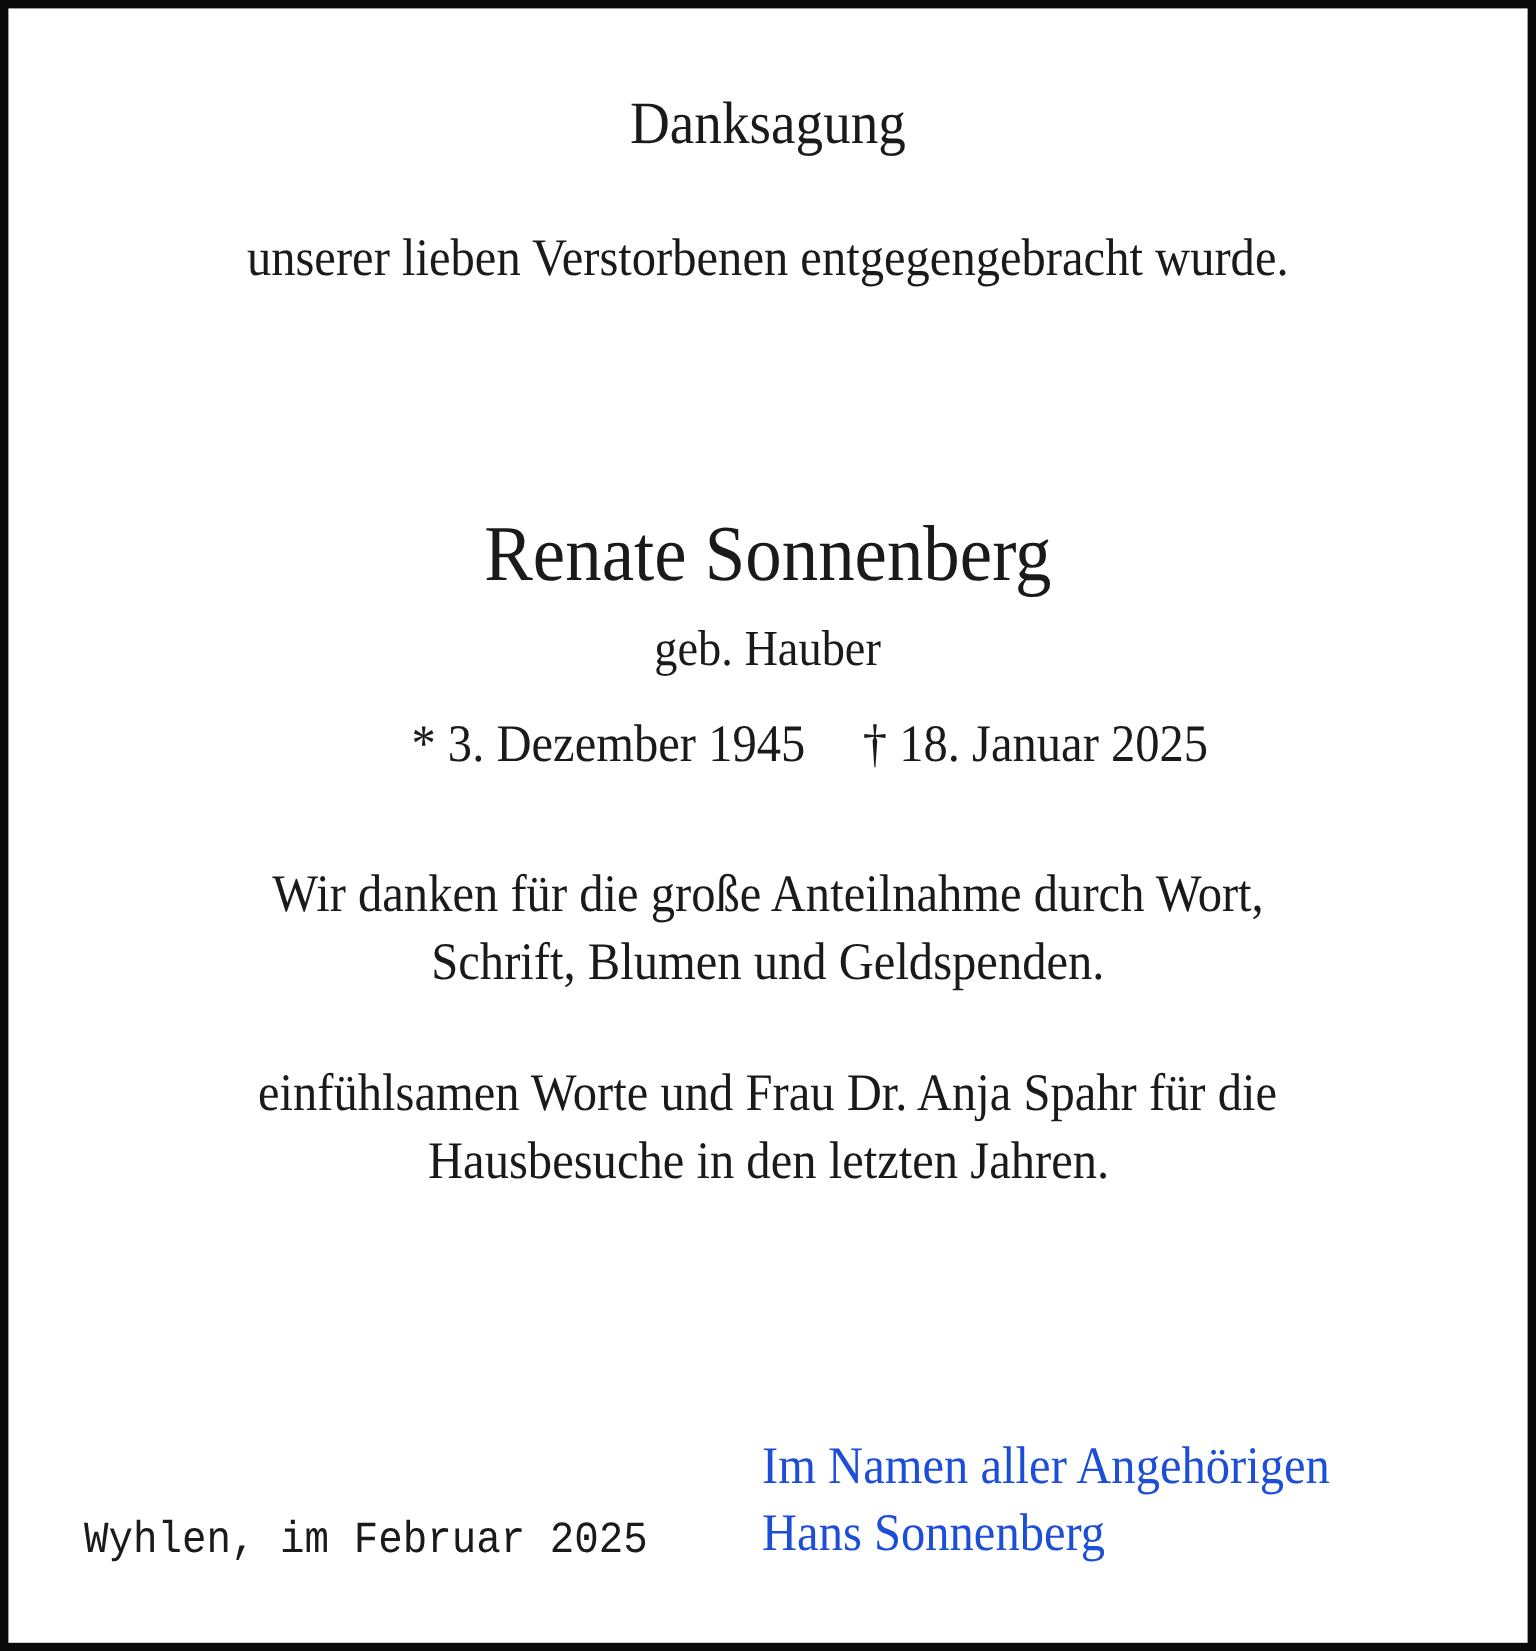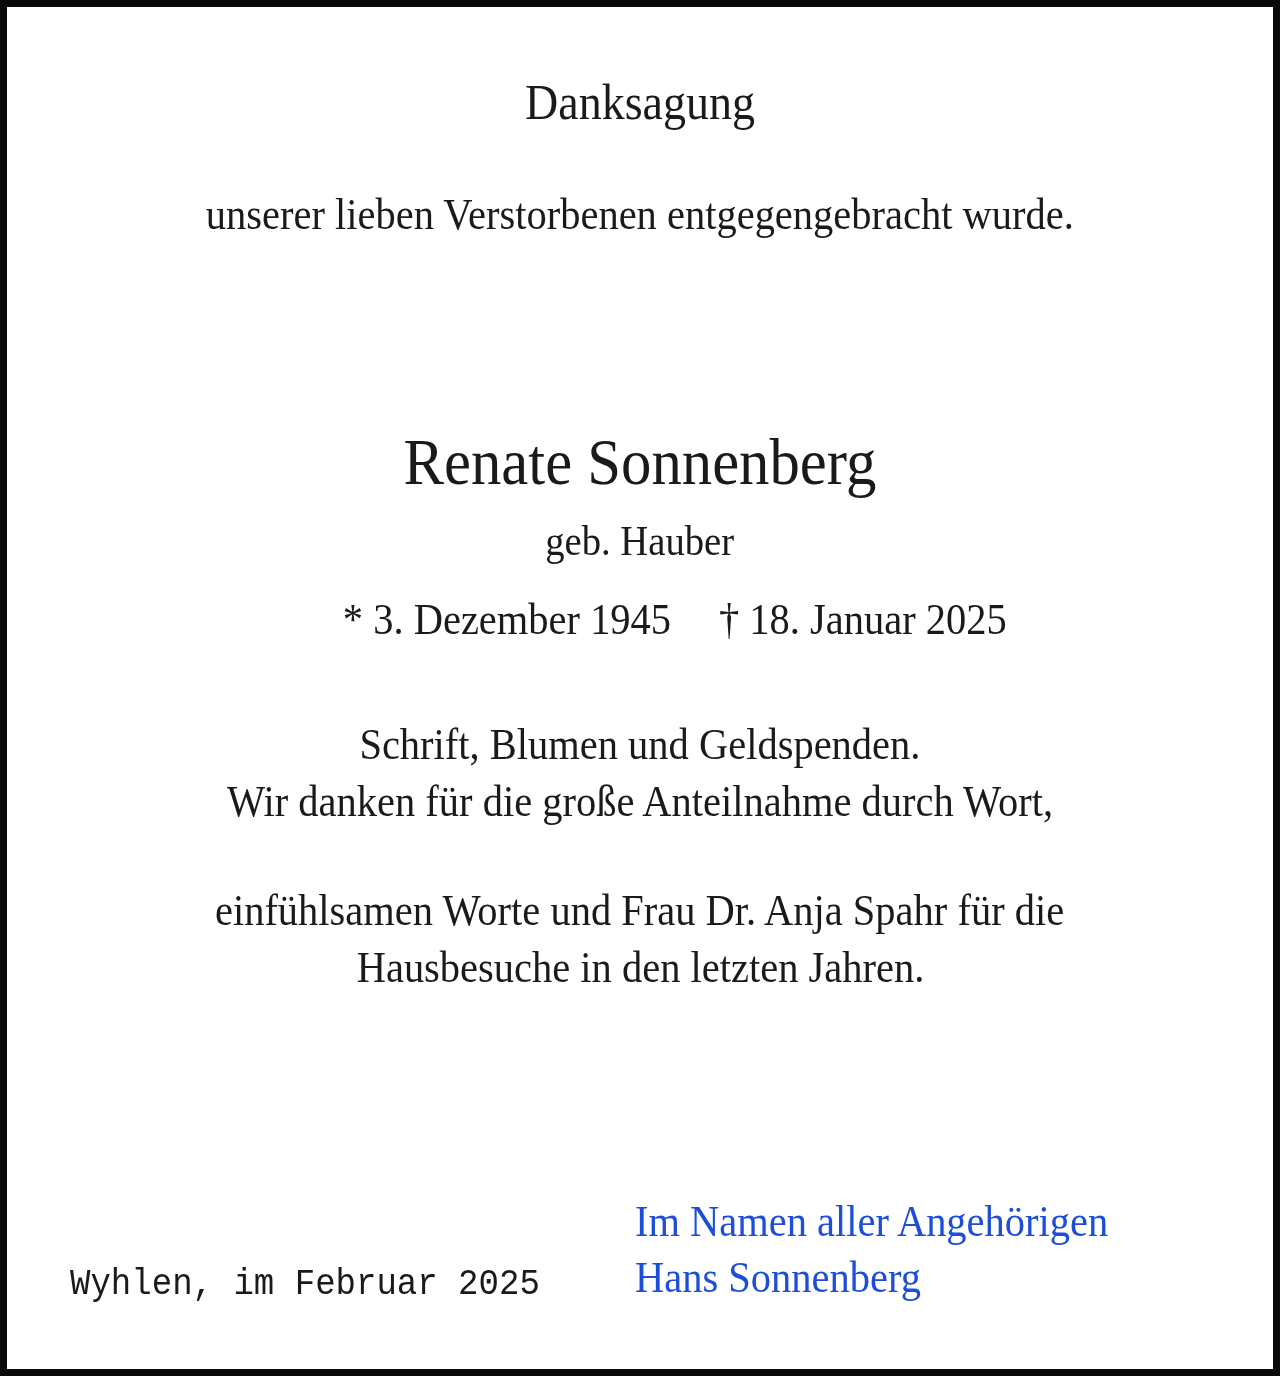--- a/index.html
+++ b/index.html
@@ -55,22 +55,22 @@
 
 <div class="t dates">
   <span class="cond">
     <span>* 3. Dezember 1945</span>
     <span style="display:inline-block;width:30px;"></span>
     <span>† 18. Januar 2025</span>
   </span>
 </div>
 
 <div class="t thanks1">
+  <span class="line"><span class="cond">Wir danken für die große Anteilnahme durch Wort,</span></span>
   <span class="line"><span class="cond">Schrift, Blumen und Geldspenden.</span></span>
-  <span class="line"><span class="cond">Wir danken für die große Anteilnahme durch Wort,</span></span>
 </div>
 
 <div class="t thanks2">
   <span class="line"><span class="cond">einfühlsamen Worte und Frau Dr. Anja Spahr für die</span></span>
   <span class="line"><span class="cond">Hausbesuche in den letzten Jahren.</span></span>
 </div>
 
 <div class="place">
   <span class="ln">Wyhlen, im Februar 2025</span>
 </div>

